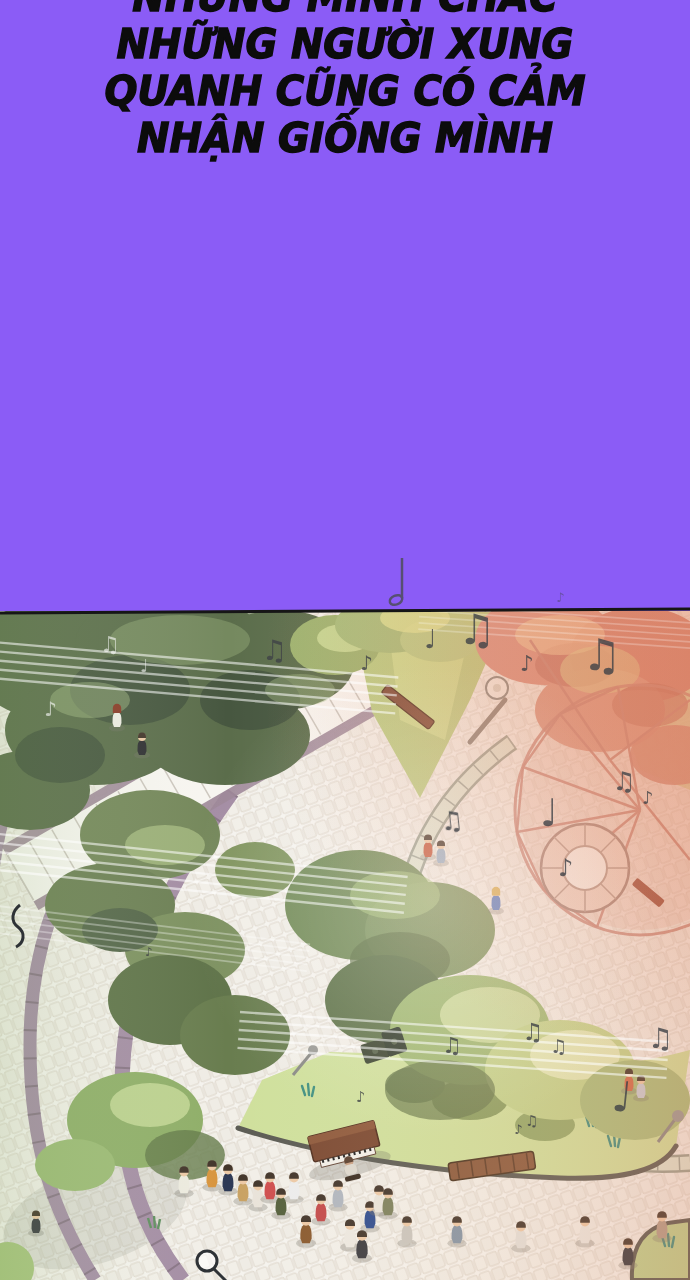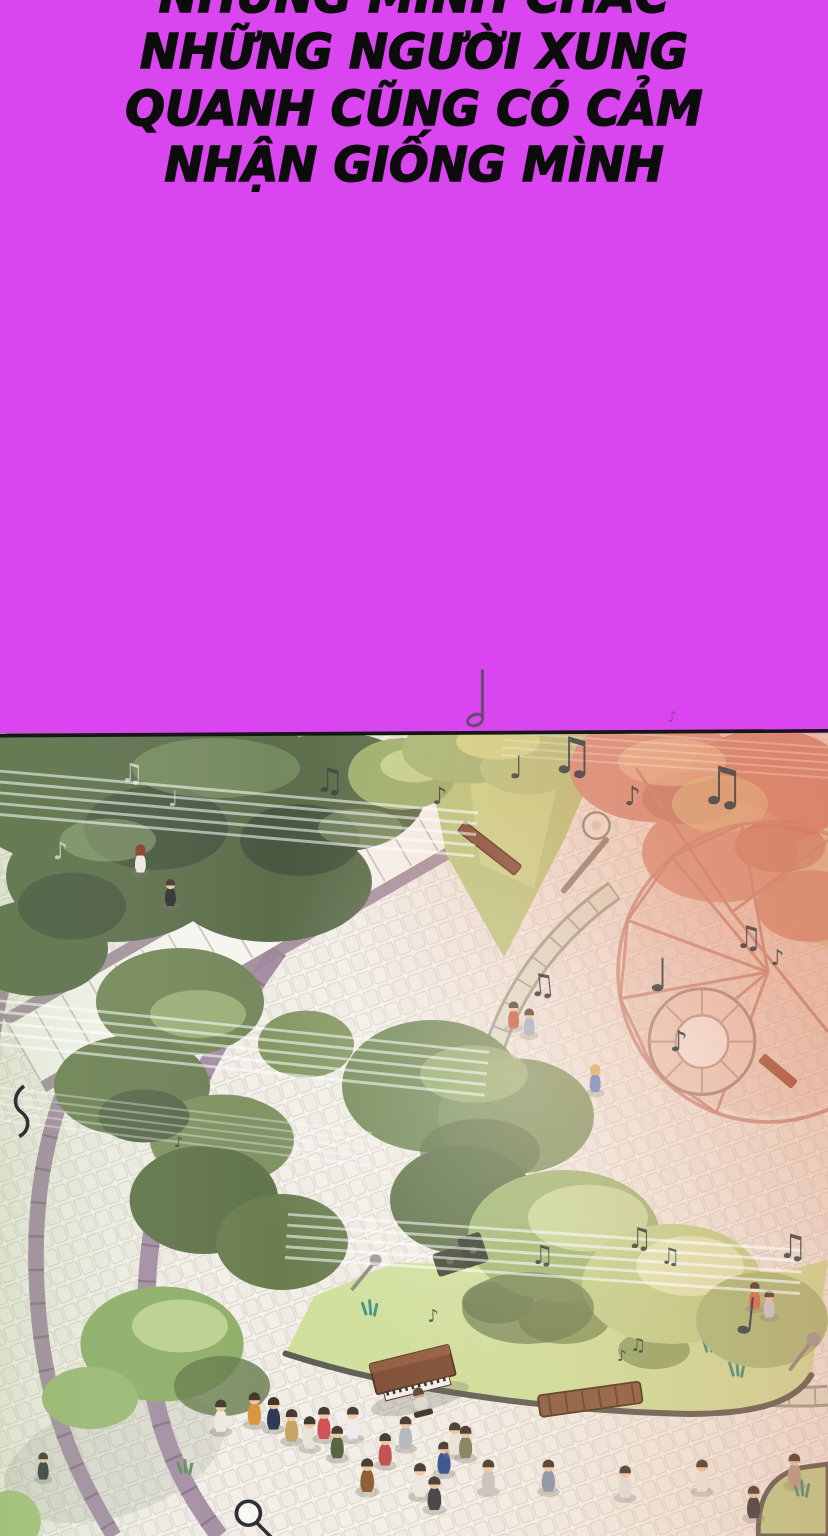--- a/index.html
+++ b/index.html
@@ -1,16 +1,16 @@
 <!DOCTYPE html>
 <html><head>
 <meta charset="utf-8">
 <style>
   html,body{margin:0;padding:0;background:#ffffff;}
-  .stage{position:relative;width:690px;height:1280px;overflow:hidden;background:#d946ef;
+  .stage{position:relative;width:690px;height:1280px;overflow:hidden;background:#8b5cf6;
          font-family:"DejaVu Sans","Liberation Sans",sans-serif;}
   .narration{position:absolute;top:-26px;left:0;width:690px;text-align:center;z-index:3;}
   .narration .line{
 aut     font-family:"DejaVu Sans","Liberation Sans",sans-serif;
      font-weight:bold;font-style:italic;
      font-size:40px;line-height:47px;letter-spacing:0px;
      color:#0c0c0c;-webkit-text-stroke:1.4px #0c0c0c;
      transform:scaleX(.97);white-space:nowrap;}
   .art{position:absolute;left:0;top:540px;z-index:1;}
   .mnote{font-family:"DejaVu Sans",sans-serif;}

